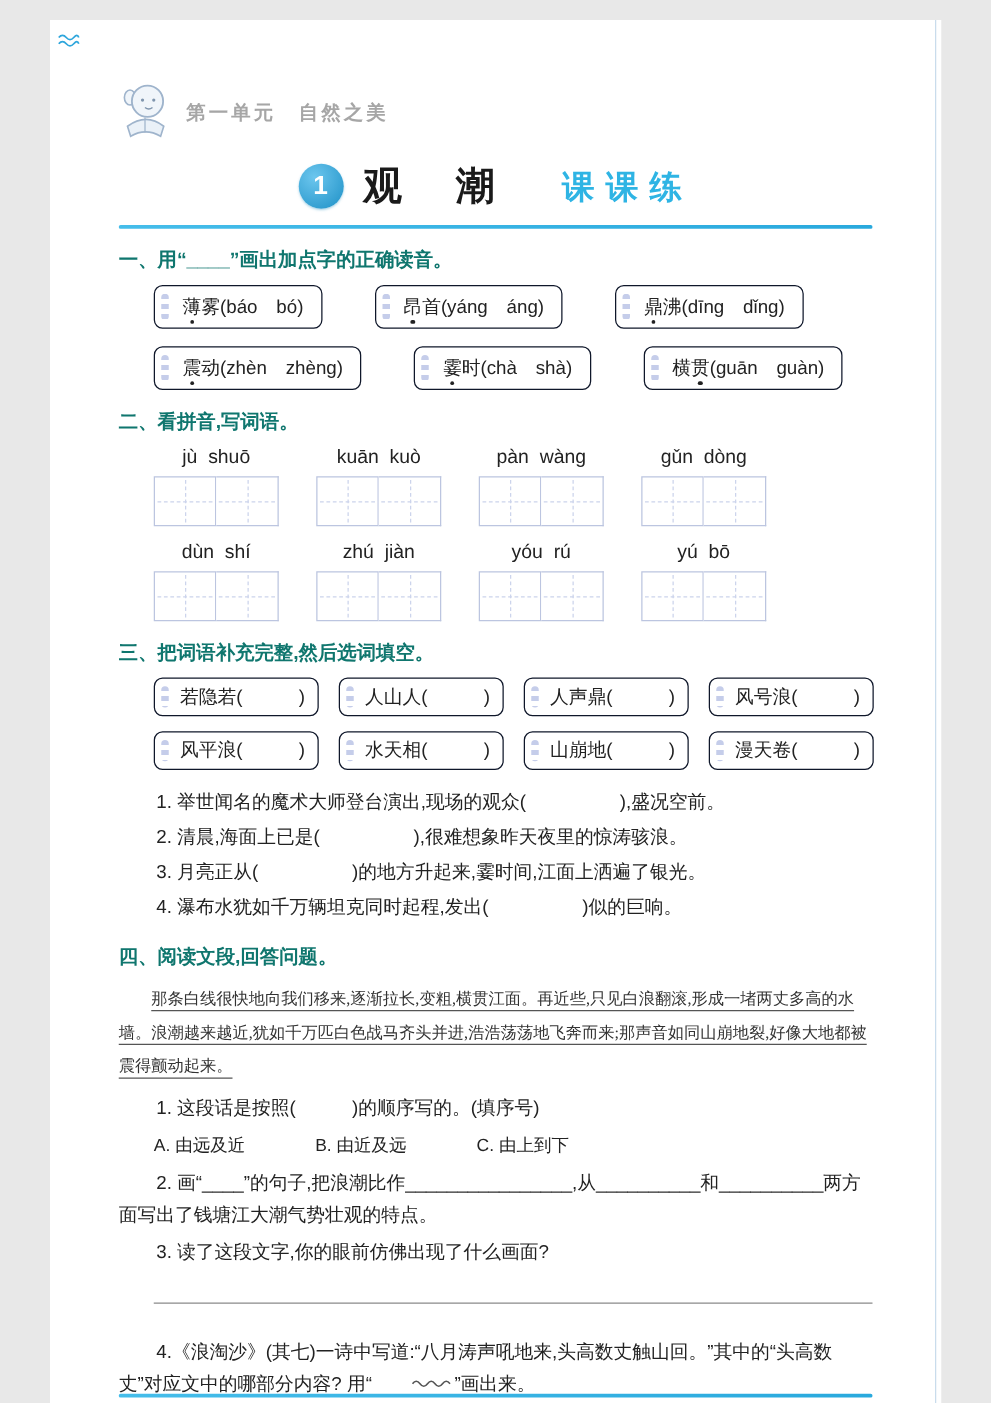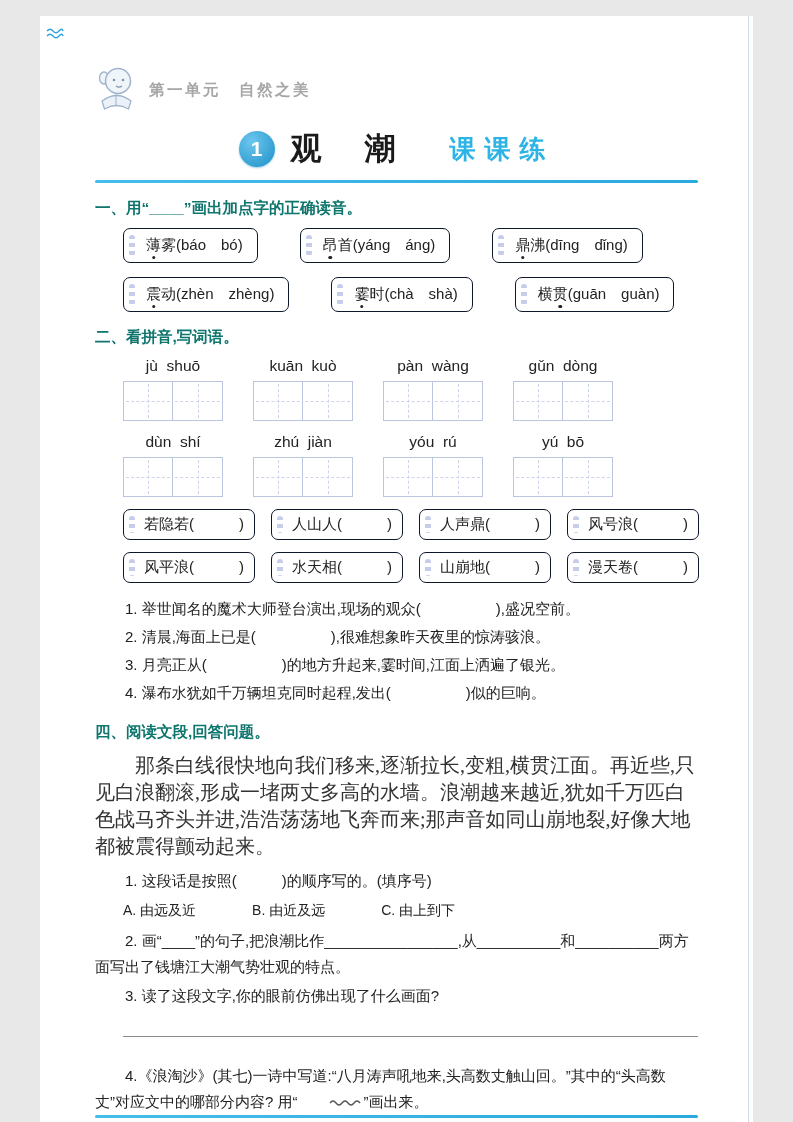--- a/index.html
+++ b/index.html
@@ -58,23 +58,23 @@
   .py { font-size:15.5px; margin-bottom:6px; white-space:pre; color:#222; }
   .tian-grid { display:flex; }
   .tian-cell { width:50px; height:40px; border:1px solid #bcc5e0; box-sizing:border-box; position:relative; background:#fff; }
   .tian-cell + .tian-cell { border-left:none; }
   .tian-cell::before { content:""; position:absolute; left:50%; top:2px; bottom:2px; border-left:1px dashed #ccd4ec; }
   .tian-cell::after  { content:""; position:absolute; top:50%; left:2px; right:2px; border-top:1px dashed #ccd4ec; }
 
   .fill-item { font-size:15px; line-height:28px; margin:0; text-indent:2em; white-space:pre-wrap; }
 
   .passage {
-    font-family:"Liberation Serif","DejaVu Serif",serif; font-size:20px; line-height:27px;
+    font-family:"Liberation Serif","DejaVu Serif",serif; font-size:13px; line-height:27px;
     margin:2px 0 8px 0; text-indent:2em; color:#333;
-    text-underline-offset:5px; text-decoration-thickness:1px; text-decoration-color:#555;
+    text-decoration:underline; text-underline-offset:5px; text-decoration-thickness:1px; text-decoration-color:#555;
   }
   .q { font-size:15px; line-height:26px; margin:0 0 3px 0; text-indent:2em; white-space:pre-wrap; }
   .q-options { font-size:14px; line-height:26px; margin:0 0 5px 0; padding-left:2em; white-space:pre-wrap; }
   .answer-line { height:24px; border-bottom:1px solid #8a8a8a; margin:2px 0 0 28px; }
   .q4 { margin-top:26px; }
   .wavy-mark { display:inline-block; vertical-align:middle; margin:0 1px; }
 
   .footer-rule { position:absolute; left:55px; right:55px; bottom:20px; height:3px; background:linear-gradient(90deg,#45bdea,#29a9dd); border-radius:2px; }
 </style>
 </head>
@@ -181,20 +181,21 @@
       </div>
       <div class="py-col">
         <span class="py">yú  bō</span>
         <div class="tian-grid">
             <div class="tian-cell"></div>
             <div class="tian-cell"></div>
           </div>
       </div>
     </div>
 
+    <h3 class="sec">三、把词语补充完整,然后选词填空。</h3>
     <div class="phrase-row">
       <div class="fancy-box phrase-box">若隐若(　　　)</div>
       <div class="fancy-box phrase-box">人山人(　　　)</div>
       <div class="fancy-box phrase-box">人声鼎(　　　)</div>
       <div class="fancy-box phrase-box">风号浪(　　　)</div>
     </div>
     <div class="phrase-row">
       <div class="fancy-box phrase-box">风平浪(　　　)</div>
       <div class="fancy-box phrase-box">水天相(　　　)</div>
       <div class="fancy-box phrase-box">山崩地(　　　)</div>

